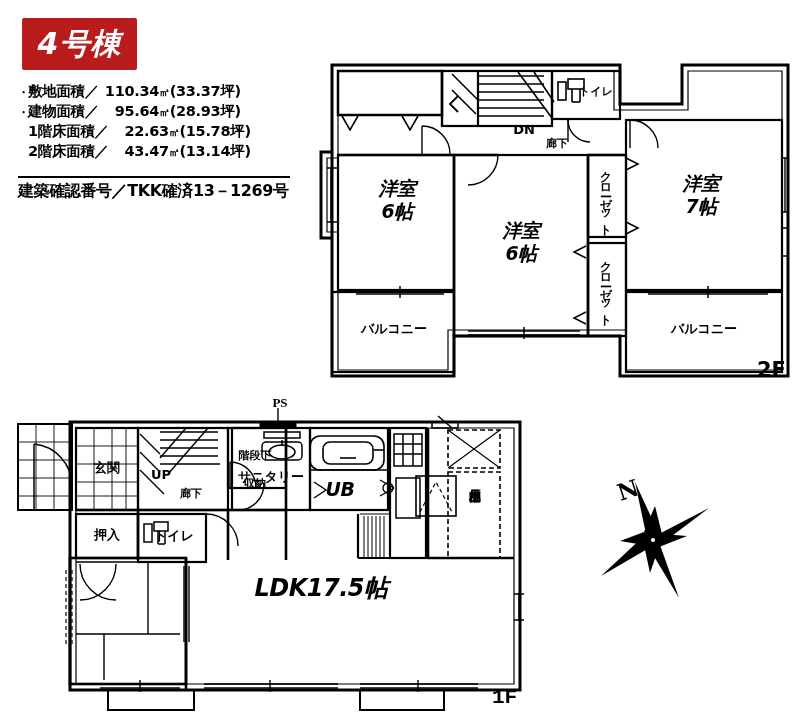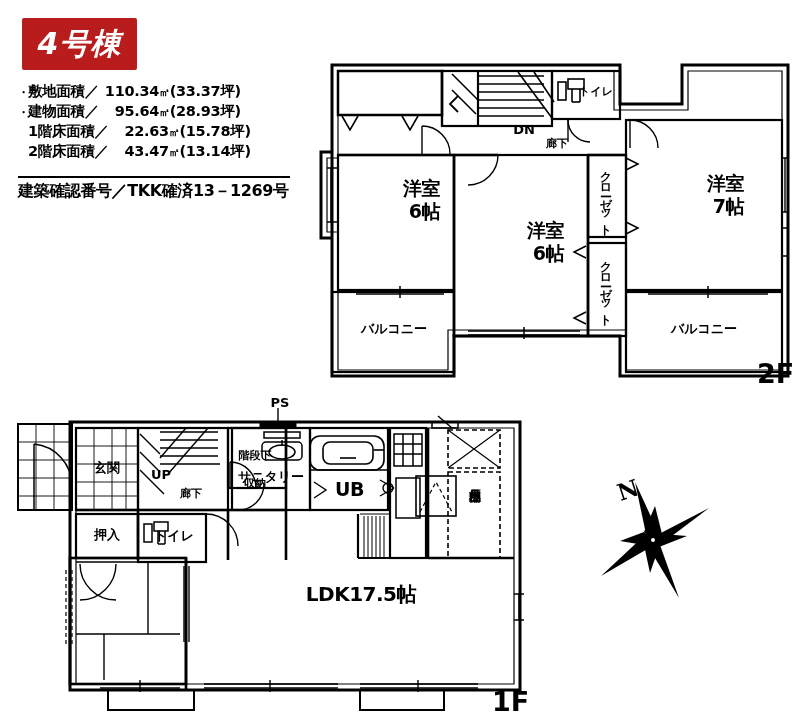--- a/index.html
+++ b/index.html
@@ -27,30 +27,30 @@
     white-space:nowrap;font-weight:bold;letter-spacing:-0.3px;
   }
   .spec-bullet{width:10px;display:inline-block;font-size:11px;}
   .spec-label{display:inline-block;}
   .spec-val{display:inline-block;text-align:right;}
   .sp-unit{font-size:11px;vertical-align:2px;}
   #spec-divider{left:18px;top:176px;width:272px;height:2px;background:#000;}
   #permit-row{left:18px;top:181px;width:280px;font-size:16px;font-weight:bold;
       line-height:20px;white-space:nowrap;letter-spacing:-0.4px;}
   .lbl{
-    font-size:19px;font-weight:bold;line-height:20px;text-align:right;
-    white-space:nowrap;letter-spacing:-0.5px;
+    font-size:19px;font-weight:bold;line-height:20px;text-align:center;
+    white-space:nowrap;letter-spacing:-0.5px;font-style:italic;
   }
   .lbl-sm{font-size:13px;font-weight:bold;line-height:14px;text-align:center;white-space:nowrap;}
   .lbl-xs{font-size:11px;font-weight:bold;line-height:12px;text-align:center;white-space:nowrap;}
   .vlbl{
     writing-mode:vertical-rl;font-size:12px;font-weight:bold;
     line-height:13px;letter-spacing:0px;white-space:nowrap;
   }
-  .floor-tag{font-size:27px;font-weight:bold;letter-spacing:0px;}
+  .floor-tag{font-size:21px;font-weight:bold;letter-spacing:0px;}
   svg{display:block;overflow:visible;}
 </style>
 </head>
 <body>
 
 <div class="abs" id="title-badge">
   <span>4号棟</span>
 </div>
 
 <div class="abs" id="spec-list">
@@ -466,26 +466,26 @@
   <div class="abs lbl-sm" style="left:136px;top:70px;width:34px;">UP</div>
   <div class="abs lbl-xs" style="left:218px;top:52px;width:58px;">
     <div>階段下</div>
     <div style="margin-top:16px">収納</div>
   </div>
   <div class="abs lbl-xs" style="left:160px;top:90px;width:46px;">廊下</div>
   <div class="abs lbl-sm" style="left:74px;top:130px;width:50px;">押入</div>
   <div class="abs lbl-sm" style="left:140px;top:131px;width:52px;">トイレ</div>
   <div class="abs lbl-sm" style="left:224px;top:72px;width:78px;">サニタリー</div>
   <div class="abs lbl" style="left:308px;top:81px;width:48px;">UB</div>
-  <div class="abs lbl-sm" style="left:255px;top:-2px;width:34px;">PS</div>
+  <div class="abs lbl-sm" style="left:255px;top:-2px;width:34px;font-family:Liberation Serif, serif;">PS</div>
   <div class="abs vlbl" style="left:460px;top:82px;height:76px;">上部吊戸棚</div>
-  <div class="abs lbl" style="left:218px;top:186px;width:190px;font-size:20px;">LDK17.5帖</div>
+  <div class="abs lbl" style="left:218px;top:180px;width:190px;font-size:24px;">LDK17.5帖</div>
 </div>
 
-<div class="abs floor-tag" style="left:492px;top:686px;">1F</div>
+<div class="abs floor-tag" style="left:492px;top:686px;font-family:Liberation Mono, monospace;">1F</div>
 
 <div class="abs" id="compass" style="left:595px;top:478px;width:130px;height:120px;">
   <svg width="130" height="120" viewBox="0 0 130 120">
     <g transform="translate(58,62)">
 
       <g fill="#000">
         <polygon points="0,0 -7,-6 -18,-58 6,-6"></polygon>
         <polygon points="0,0 6,-6 56,-32 7,5"></polygon>
         <polygon points="0,0 7,5 26,58 -4,8"></polygon>
         <polygon points="0,0 -4,8 -52,36 -7,-6"></polygon>

